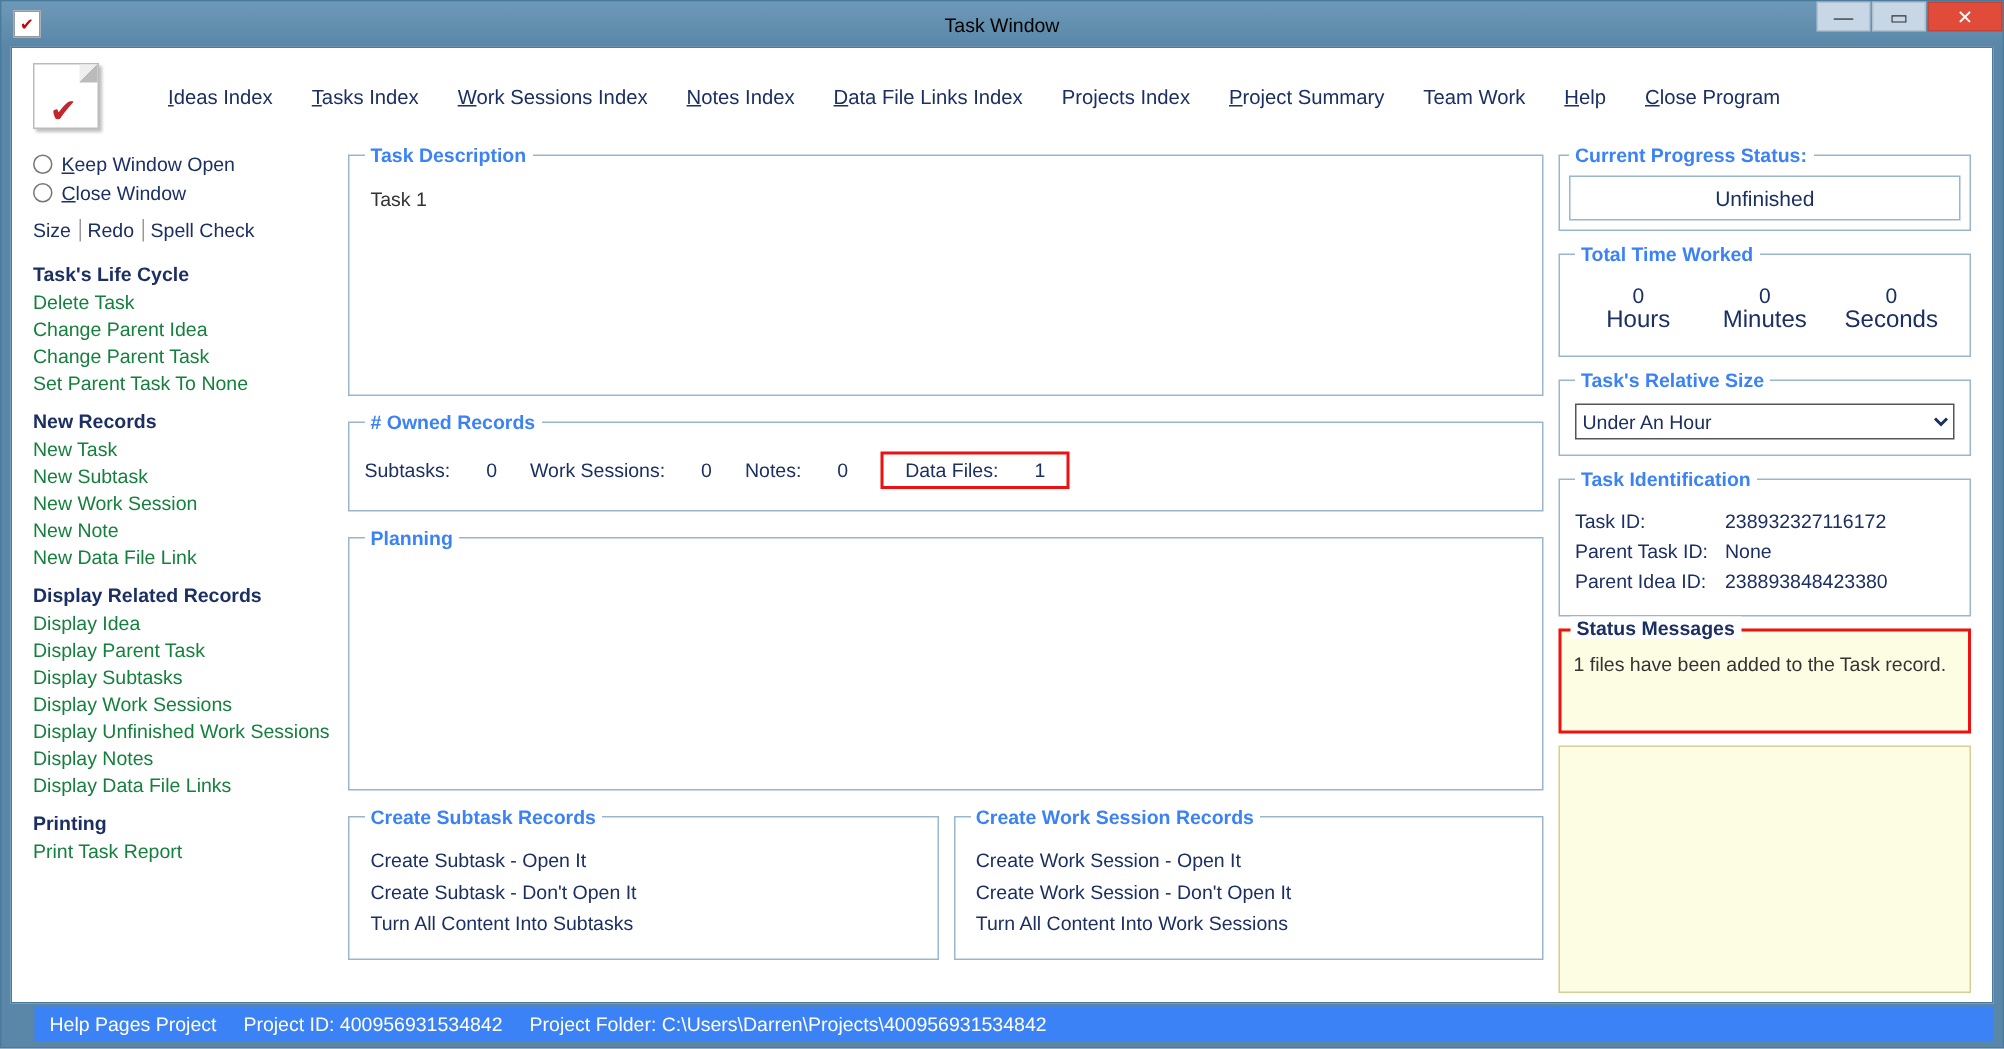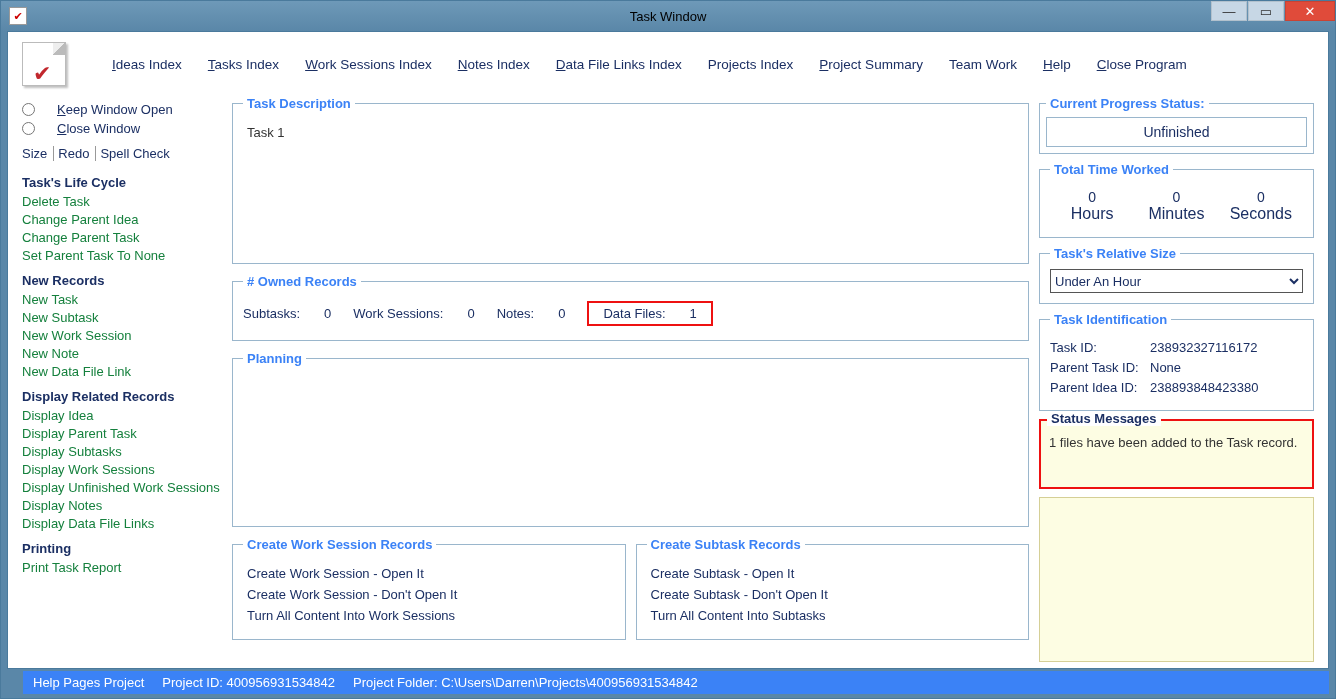--- a/index.html
+++ b/index.html
@@ -73,21 +73,21 @@
 }
 .menu-link {
   color: #1b2f63; font-weight: normal; cursor: pointer;
   font-size: 13.5px;
 }
 .menu-link .u { text-decoration: underline; }
 .main-area { flex: 1; display: flex; padding: 0 14px 6px 14px; gap: 10px; }
 .left-col { width: 200px; padding-top: 6px; }
 .mid-col { flex: 1; display: flex; flex-direction: column; gap: 10px; }
 .right-col { width: 275px; display: flex; flex-direction: column; gap: 8px; }
-.radio-row { display: flex; gap: 22px; margin-bottom: 4px; color:#1b2f63;}
+.radio-row { display: flex; gap: 6px; margin-bottom: 4px; color:#1b2f63;}
 .radio-row input { margin: 0; }
 .radio-row .u { text-decoration: underline; }
 .inline-links { display: flex; gap: 4px; margin: 10px 0 14px; }
 .inline-links span { border-right: 1px solid #999; padding-right: 6px; color:#1b2f63; cursor:pointer;}
 .inline-links span:last-child { border-right: none; }
 .side-header { font-weight: bold; margin-top: 10px; margin-bottom: 4px; color:#1b2f63;}
 .side-link { display: block; margin: 3px 0; color: #15803d; cursor: pointer; }
 fieldset {
   border: 1px solid #9ab6cc;
   padding: 8px 10px 10px 10px;
@@ -235,30 +235,30 @@
             </div>
           </div>
         </fieldset>
 
         <fieldset class="planning-box">
           <legend>Planning</legend>
         </fieldset>
 
         <div class="bottom-row">
           <fieldset>
+            <legend>Create Subtask Records</legend>
+            <span class="action-link">Create Subtask - Open It</span>
+            <span class="action-link">Create Subtask - Don't Open It</span>
+            <span class="action-link">Turn All Content Into Subtasks</span>
+          </fieldset>
+          <fieldset>
             <legend>Create Work Session Records</legend>
             <span class="action-link">Create Work Session - Open It</span>
             <span class="action-link">Create Work Session - Don't Open It</span>
             <span class="action-link">Turn All Content Into Work Sessions</span>
-          </fieldset>
-          <fieldset>
-            <legend>Create Subtask Records</legend>
-            <span class="action-link">Create Subtask - Open It</span>
-            <span class="action-link">Create Subtask - Don't Open It</span>
-            <span class="action-link">Turn All Content Into Subtasks</span>
           </fieldset>
         </div>
       </div>
 
       <div class="right-col">
         <fieldset style="padding:6px;">
           <legend>Current Progress Status:</legend>
           <div class="status-val">Unfinished</div>
         </fieldset>
 

